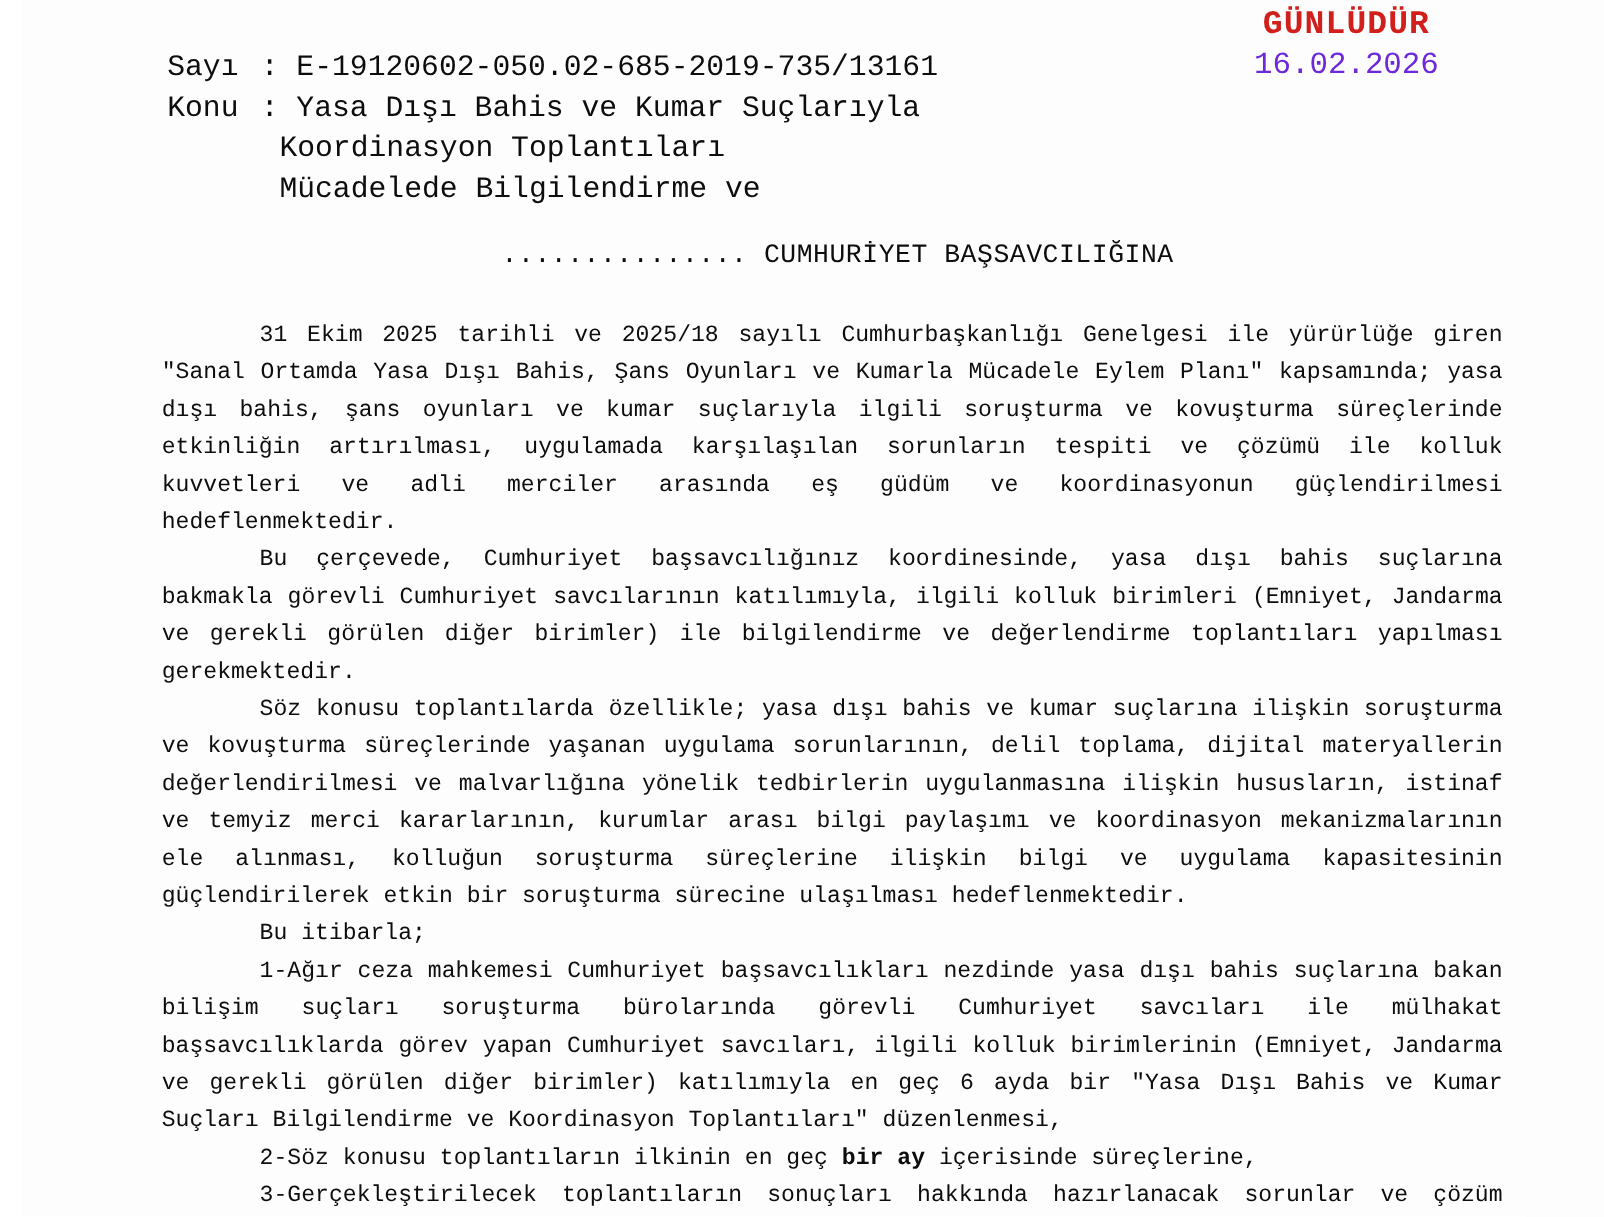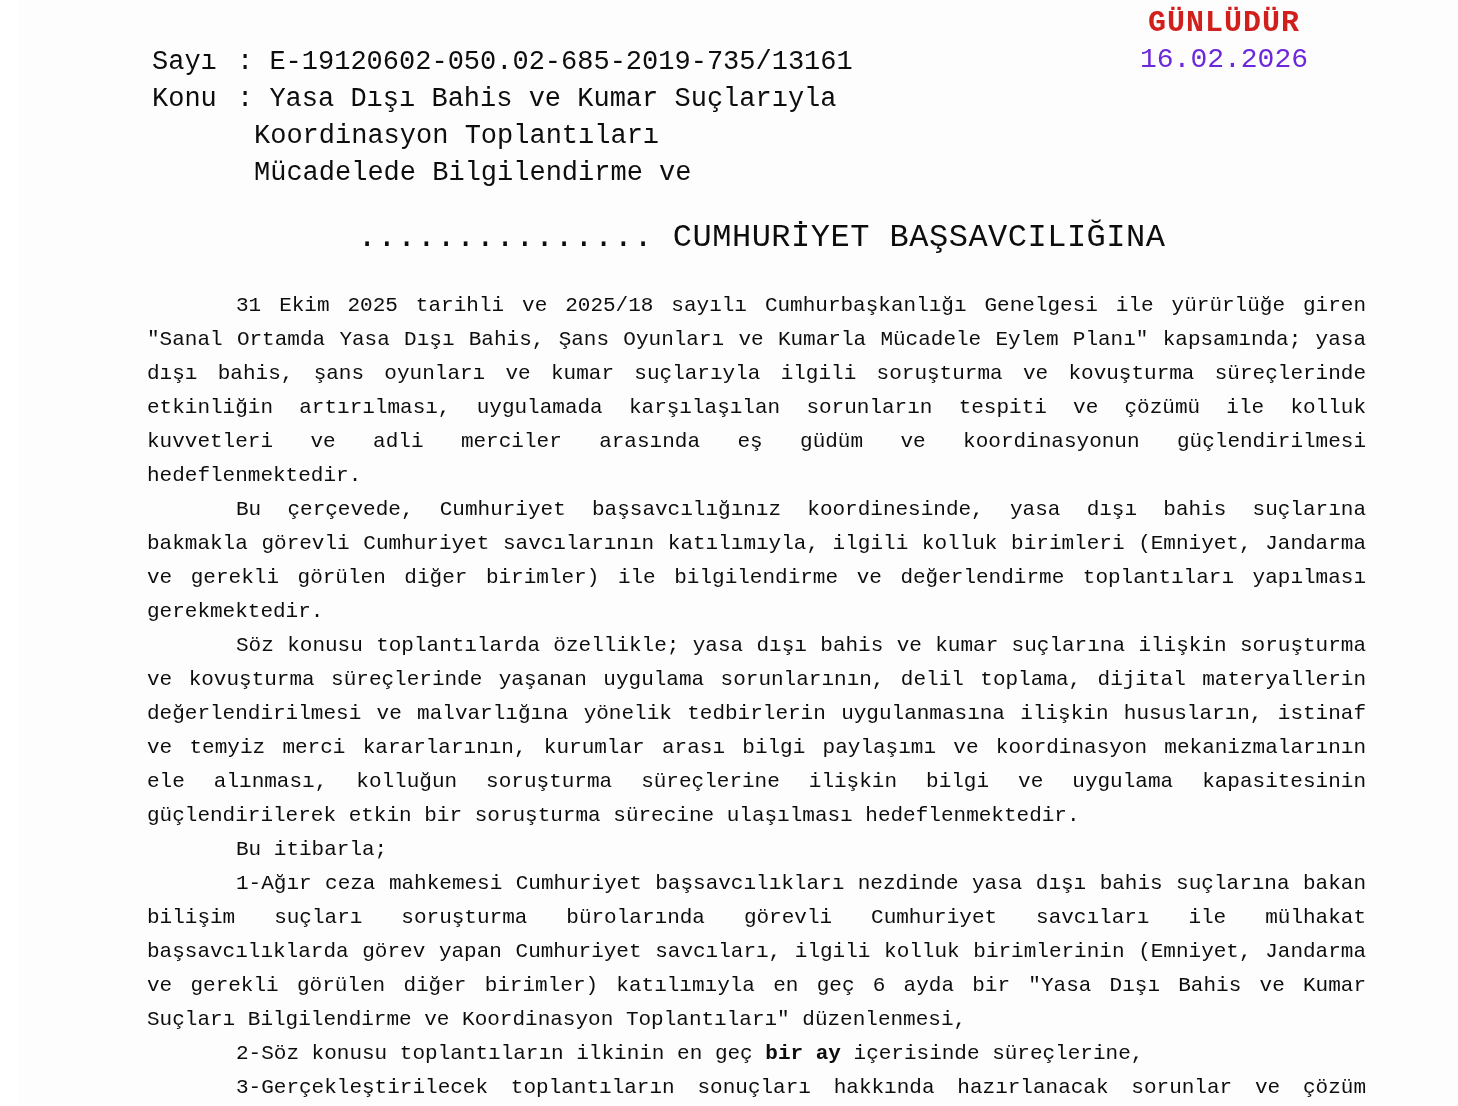--- a/index.html
+++ b/index.html
@@ -50,21 +50,21 @@
   }
   .meta-row { display: flex; align-items: flex-end; }
   .meta-label { width: 85px; flex: 0 0 85px; }
   .meta-wrap { margin-left: 102px; }
   .salutation {
     position: absolute;
     left: 133px;
     top: 219px;
     width: 1219px;
     text-align: center;
-    font-size: 32px;
+    font-size: 24px;
     letter-spacing: 0.5px;
     white-space: nowrap;
   }
   .body-block {
     position: absolute;
     left: 128px;
     top: 289px;
     width: 1219px;
     font-size: 21px;
     line-height: 34px;

